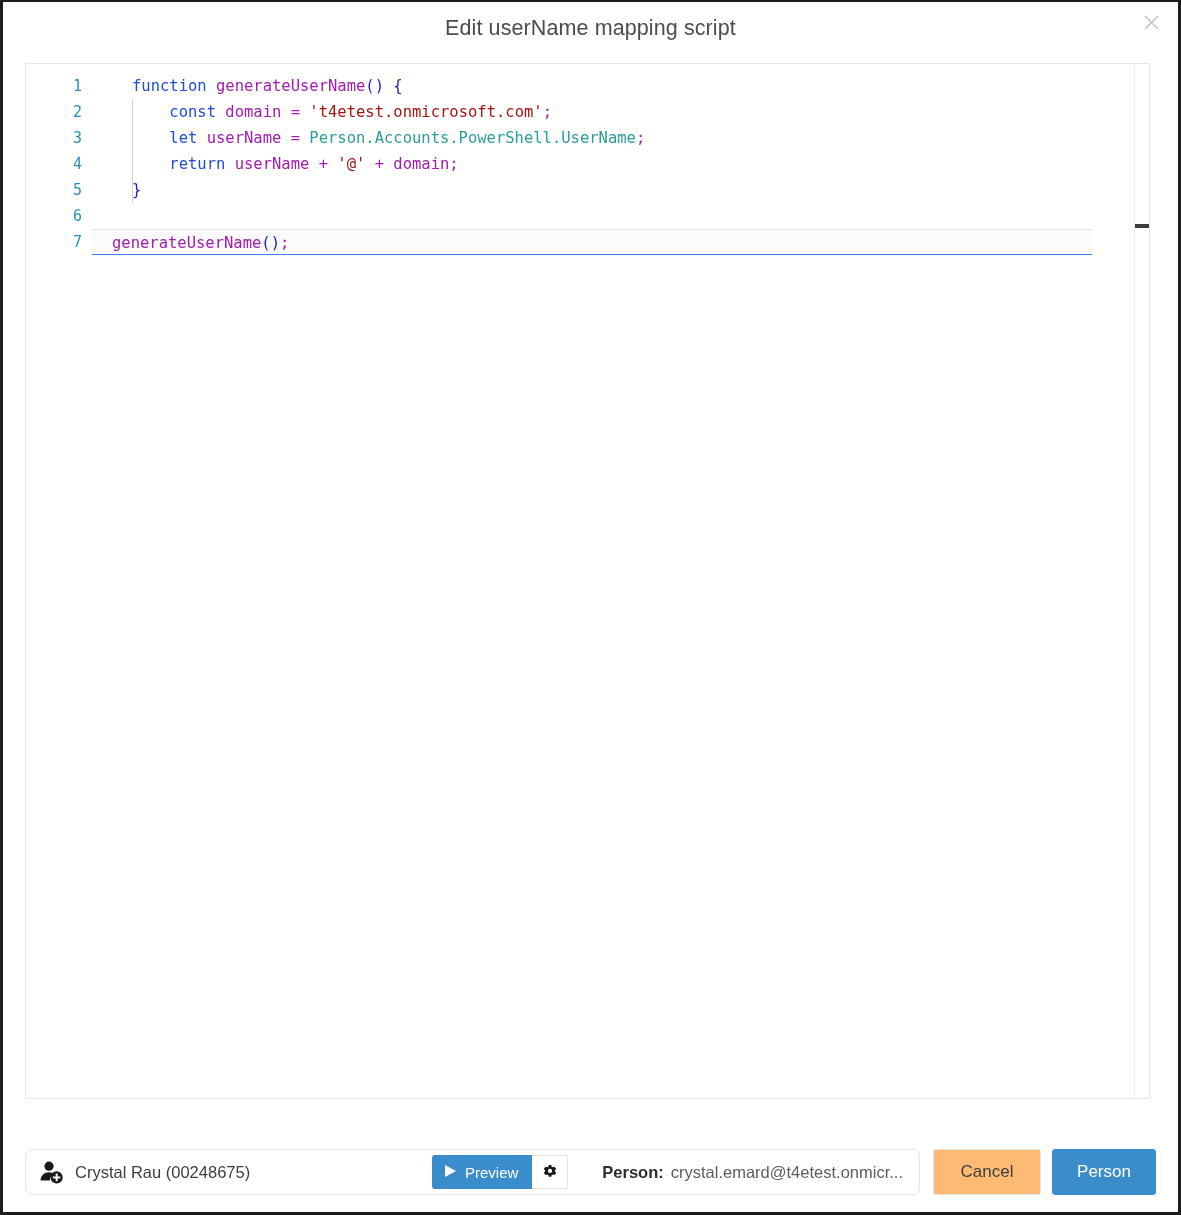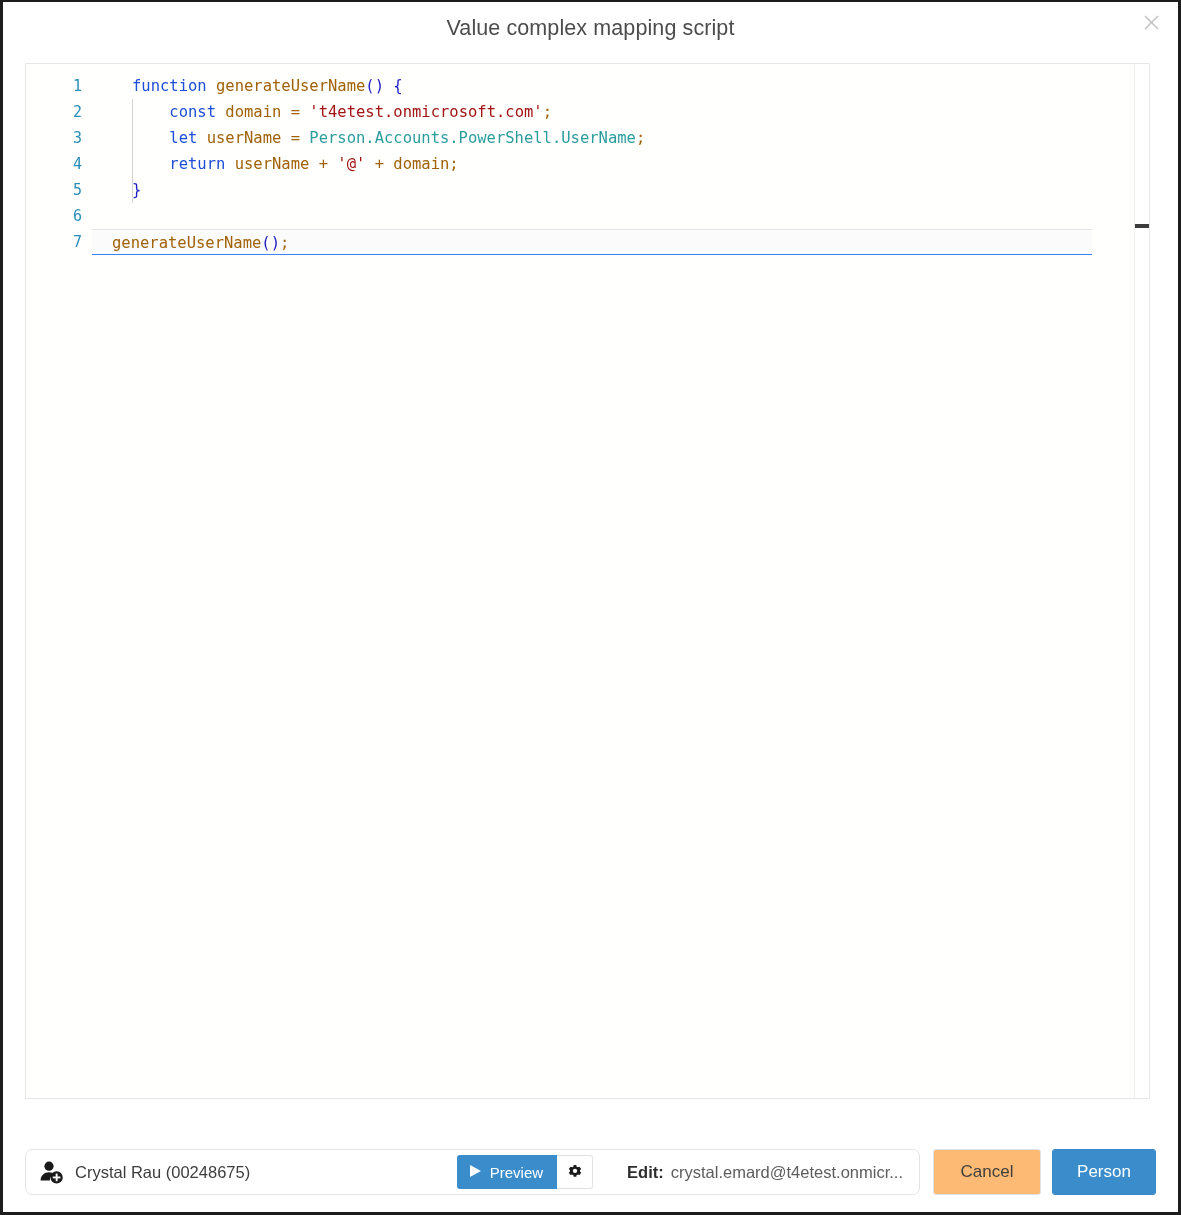--- a/index.html
+++ b/index.html
@@ -125,21 +125,21 @@
     top: 35px;
     width: 1px;
     height: 104px;
     background: #d3d3d3;
   }
 
   .kw   { color: #1d4ed8; text-align: right; }
   .str  { color: #a31515; margin-top: 14px; }
   .ident{ color: #2a9d9d; }
   .punc { color: #1c1cc4; }
-  .plain{ color: #a16207; }
+  .plain{ color: #a21caf; }
 
   
   #overview-ruler {
     position: absolute;
     right: 0;
     top: 0;
     width: 14px;
     height: 100%;
     border-left: 1px solid #ededed;
     background: #ffffff;
@@ -274,21 +274,21 @@
     user-select: none;
     box-sizing: border-box;
   }
 </style>
 </head>
 <body>
 
 <div id="dialog">
 
   <div id="titlebar">
-    <div id="dialog-title">Value complex mapping script</div>
+    <div id="dialog-title">Edit userName mapping script</div>
     <div id="close-button">
       <svg width="17" height="17" viewBox="0 0 17 17" aria-hidden="true">
         <line x1="2" y1="2" x2="15" y2="15" stroke="#c3c3c3" stroke-width="1.6"></line>
         <line x1="15" y1="2" x2="2" y2="15" stroke="#c3c3c3" stroke-width="1.6"></line>
       </svg>
     </div>
   </div>
 
   <div id="editor-wrap">
     <div id="editor">
@@ -339,21 +339,21 @@
         </div>
         <div id="gear-button">
           <svg width="16" height="16" viewBox="0 0 20 20" aria-hidden="true">
             <path fill="#1a1a1a" d="M11.6 1.2h-3.2l-.45 2.1a6.6 6.6 0 0 0-1.45.85L4.45 3.4 2.2 6.3l1.6 1.45a6.6 6.6 0 0 0 0 1.7L2.2 10.9l2.25 2.9 2.05-.75c.44.35.93.64 1.45.85l.45 2.1h3.2l.45-2.1c.52-.21 1.01-.5 1.45-.85l2.05.75 2.25-2.9-1.6-1.45a6.6 6.6 0 0 0 0-1.7l1.6-1.45-2.25-2.9-2.05.75a6.6 6.6 0 0 0-1.45-.85z"></path>
             <circle cx="10" cy="8.6" r="2.7" fill="#ffffff"></circle>
           </svg>
         </div>
       </div>
 
       <div id="value-section">
-        <span id="value-label">Edit:</span>
+        <span id="value-label">Person:</span>
         <span id="value-text">crystal.emard@t4etest.onmicr...</span>
       </div>
     </div>
 
     <div id="cancel-button">Cancel</div>
     <div id="apply-button">Person</div>
   </div>
 
 </div>
 

